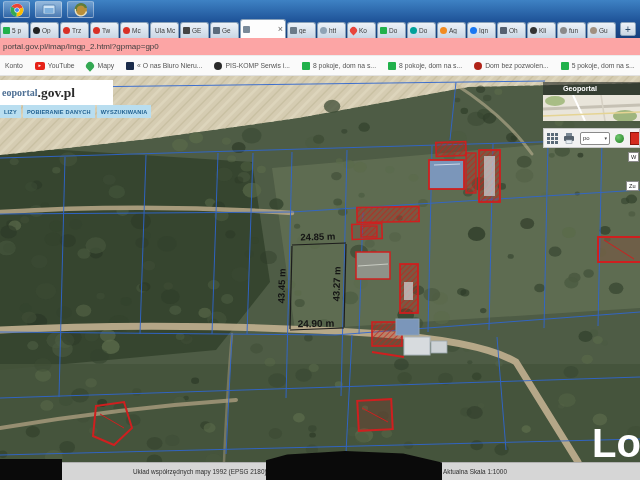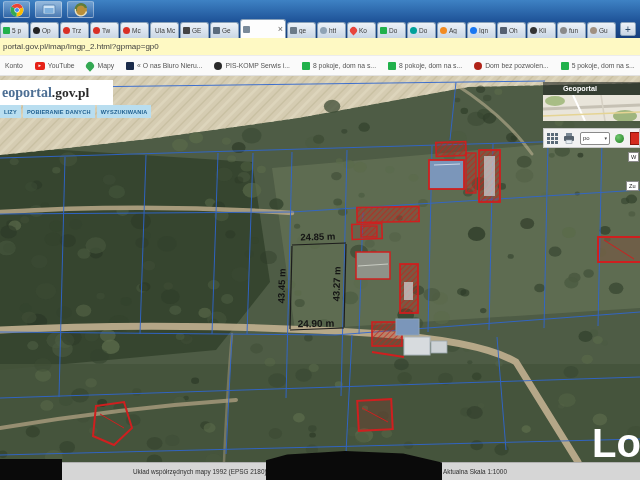--- a/index.html
+++ b/index.html
@@ -19,37 +19,37 @@
     background:linear-gradient(#edf2f8,#c9d6e4);border:1px solid #8aa2ba;border-bottom:none;
     display:flex;align-items:center;gap:2px;padding:0 2px;overflow:hidden}
   .tab.active{height:19px;width:46px;background:#fdfdfd}
   .fav{flex:0 0 auto;display:flex;align-items:center;justify-content:center;
     width:7px;height:7px;color:#fff;font-size:5px;line-height:1}
   .tlabel{font-size:6.5px;color:#3a3a3a;white-space:nowrap;overflow:hidden}
   .tclose{margin-left:auto;font-size:9px;color:#666;line-height:1}
   #newtab{width:16px;height:14px;margin:0 0 2px 3px;flex:0 0 auto;border:1px solid #8aa2ba;
     border-radius:2px;background:linear-gradient(#edf2f8,#c9d6e4);
     display:flex;align-items:center;justify-content:center;font-size:10px;color:#2c4a68}
-  #addressbar{position:absolute;top:38px;left:0;width:640px;height:18px;background:#fef9c3;
+  #addressbar{position:absolute;top:38px;left:0;width:640px;height:18px;background:#fca5a5;
     border-bottom:1px solid #ececec;display:flex;align-items:center}
   #url{font-size:8px;color:#404040;padding-left:3px;white-space:nowrap}
   #bookmarksbar{position:absolute;top:56px;left:0;width:640px;height:20px;background:#fafafa;
     border-bottom:1px solid #e2e2e2;display:flex;align-items:center;gap:12px;padding-left:2px;overflow:hidden}
   .bm{display:flex;align-items:center;gap:3px;flex:0 0 auto}
   .bm .fav{width:8px;height:8px}
   .blabel{font-size:6.8px;color:#555;white-space:nowrap}
 
   
   #map-wrap{position:absolute;top:76px;left:0;width:640px;height:386px}
   #map-svg{position:absolute;top:0;left:0}
 
   
   #gp-logo{position:absolute;left:0;top:80px;width:113px;height:25px;background:#fff;z-index:3;
     display:flex;align-items:center;padding-left:2px}
-  #gp-logo .l1{font-family:"Liberation Serif",serif;font-weight:bold;font-size:14px;color:#4d6f94}
+  #gp-logo .l1{font-family:"Liberation Serif",serif;font-weight:bold;font-size:10px;color:#4d6f94}
   #gp-logo .l2{font-family:"Liberation Serif",serif;font-weight:bold;font-size:13.5px;color:#2b2b2b}
   #gp-menu{position:absolute;left:0;top:105px;height:13px;z-index:3;display:flex;gap:2px}
   .menu-item{background:#b9def0;color:#1d5e8f;font-size:5.6px;font-weight:bold;
     display:flex;align-items:center;padding:0 4px;letter-spacing:.2px;white-space:nowrap}
 
   #panel{position:absolute;left:543px;top:82px;width:97px;z-index:3}
   #panel-title{background:rgba(38,44,38,.62);color:#fff;font-size:7.2px;font-weight:bold;
     padding:2px 20px;height:13px}
   #panel-thumb{width:97px;height:26px;display:block}
   #panel-toolbar{position:absolute;left:543px;top:128px;width:97px;height:20px;background:#f2f2f2;

